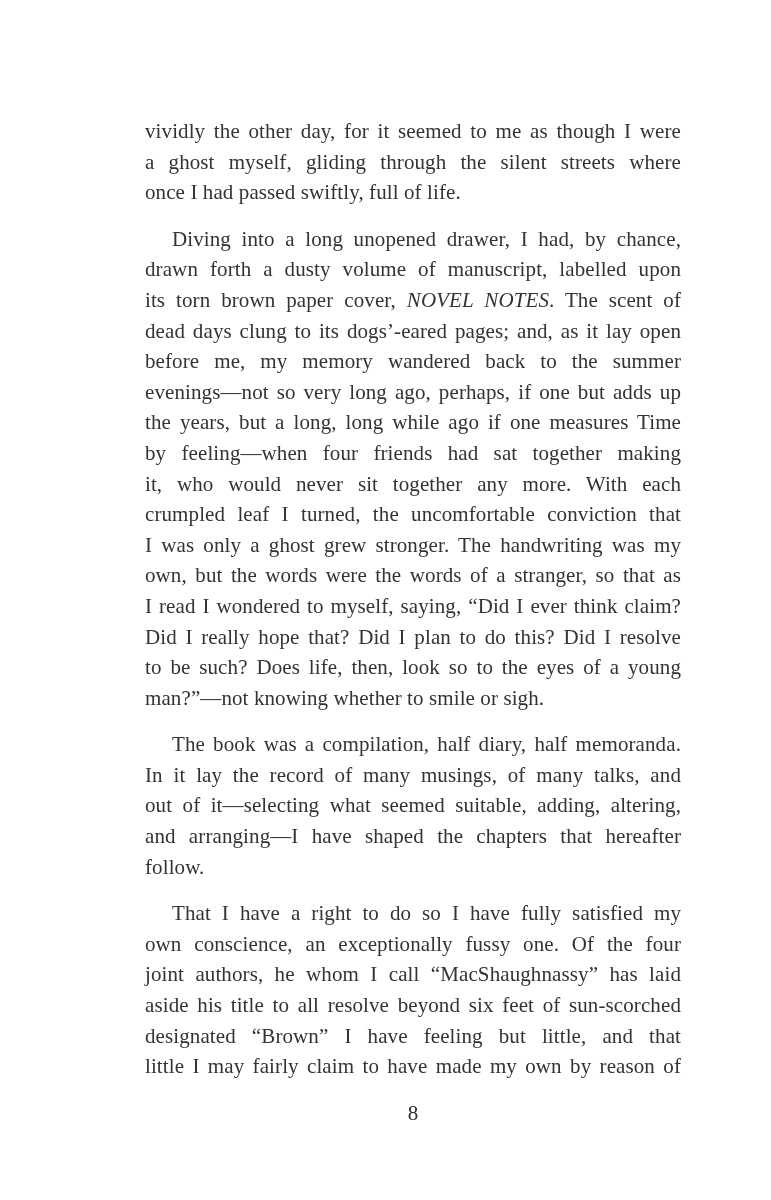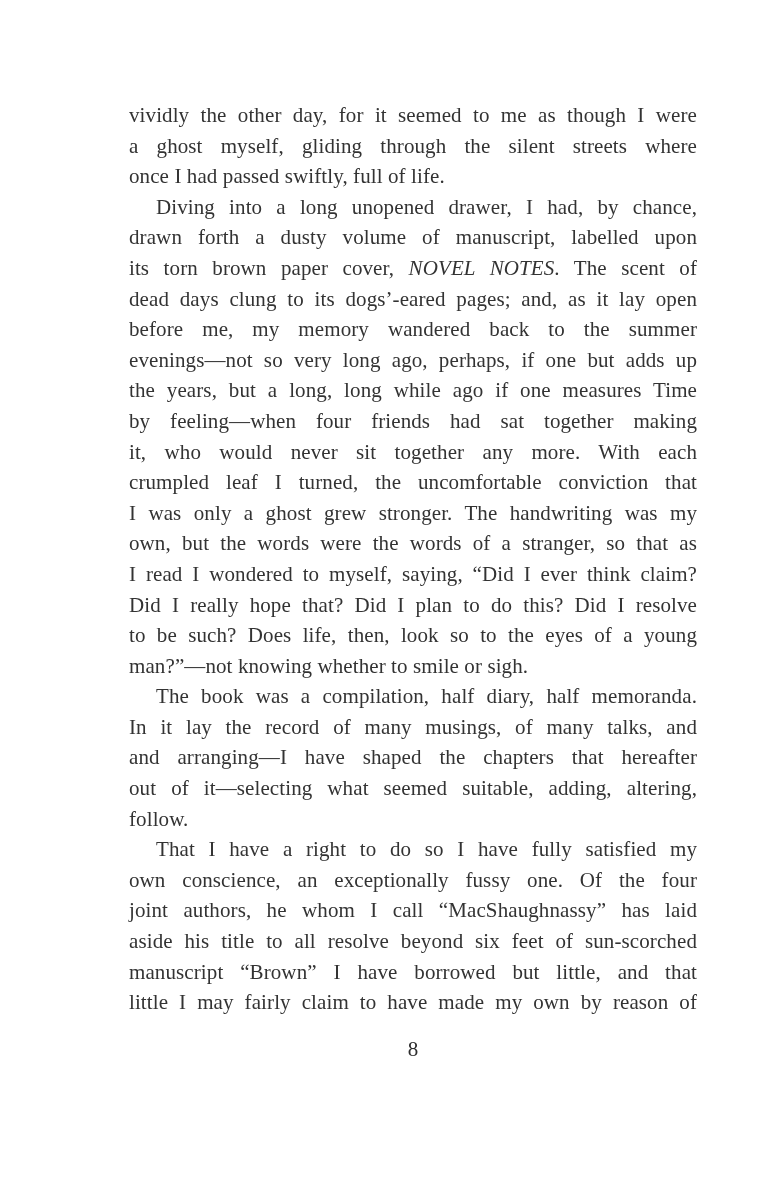--- a/index.html
+++ b/index.html
@@ -18,21 +18,21 @@
     position: absolute;
     left: 129px;
     top: 100px;
     width: 568px;
     font-size: 21px;
     line-height: 30.6px;
     color: #333333;
     letter-spacing: 0.1px;
   }
   .para {
-    margin: 0;
+    margin: 16px;
     padding: 0;
   }
   .ln {
     text-align: left;
   }
   .ln.j {
     text-align: justify;
     text-align-last: justify;
     text-justify: inter-word;
   }
@@ -76,29 +76,29 @@
     <div class="ln j">own, but the words were the words of a stranger, so that as</div>
     <div class="ln j">I read I wondered to myself, saying, “Did I ever think claim?</div>
     <div class="ln j">Did I really hope that? Did I plan to do this? Did I resolve</div>
     <div class="ln j">to be such? Does life, then, look so to the eyes of a young</div>
     <div class="ln">man?”—not knowing whether to smile or sigh.</div>
   </div>
 
   <div class="para">
     <div class="ln j ind">The book was a compilation, half diary, half memoranda.</div>
     <div class="ln j">In it lay the record of many musings, of many talks, and</div>
+    <div class="ln j">out of it—selecting what seemed suitable, adding, altering,</div>
     <div class="ln j">and arranging—I have shaped the chapters that hereafter</div>
-    <div class="ln j">out of it—selecting what seemed suitable, adding, altering,</div>
     <div class="ln">follow.</div>
   </div>
 
   <div class="para">
     <div class="ln j ind">That I have a right to do so I have fully satisfied my</div>
     <div class="ln j">own conscience, an exceptionally fussy one. Of the four</div>
     <div class="ln j">joint authors, he whom I call “MacShaughnassy” has laid</div>
     <div class="ln j">aside his title to all resolve beyond six feet of sun-scorched</div>
-    <div class="ln j">manuscript “Brown” I have borrowed but little, and that</div>
+    <div class="ln j">designated “Brown” I have feeling but little, and that</div>
     <div class="ln j">little I may fairly claim to have made my own by reason of</div>
   </div>
 
   <div class="folio">8</div>
 
 </div>
 
 </body></html>

